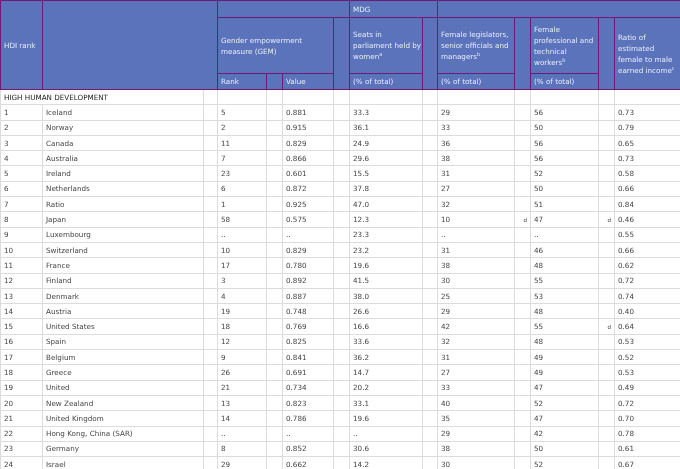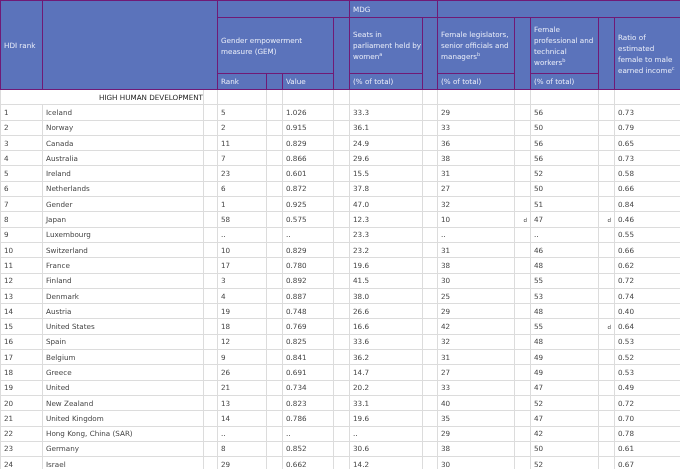--- a/index.html
+++ b/index.html
@@ -2,21 +2,21 @@
 <html><head>
 <meta charset="utf-8">
 <style>
   html, body { margin:0; padding:0; background:#ffffff; }
   body { width:680px; height:469px; overflow:hidden; font-family:"DejaVu Sans", sans-serif; font-size:7.2px; color:#333; }
   table { border-collapse:collapse; table-layout:fixed; width:680px; }
   td, th { padding:0 0 0 3px; overflow:hidden; white-space:nowrap; text-align:left; font-weight:normal; vertical-align:middle; }
   thead th { background:#5b73bb; color:#e8ecf8; border:1px solid #701a75; line-height:11px; }
   thead th.wrap { white-space:normal; }
   tbody td { border:1px solid #dcdcdc; height:14.3px; color:#444; }
-  tbody tr.section td { color:#222;text-align:right; }
+  tbody tr.section td { color:#222; }
   sup { font-size:5px; vertical-align:super; line-height:0; }
   .note { font-size:5.5px; text-align:right; padding-right:3px; }
 </style>
 </head>
 <body>
 
 <table>
   <colgroup>
     <col style="width:42px">
       <col style="width:161px">
@@ -76,21 +76,21 @@
         <td></td>
         <td></td>
         <td></td>
     </tr>
   <tr>
         <td>1</td>
         <td>Iceland</td>
         <td></td>
         <td>5</td>
         <td></td>
-        <td>1.026</td>
+        <td>0.881</td>
         <td></td>
         <td>33.3</td>
         <td></td>
         <td>29</td>
         <td class="note"></td>
         <td>56</td>
         <td class="note"></td>
         <td>0.73</td>
       </tr>
       <tr>
@@ -168,21 +168,21 @@
         <td>37.8</td>
         <td></td>
         <td>27</td>
         <td class="note"></td>
         <td>50</td>
         <td class="note"></td>
         <td>0.66</td>
       </tr>
       <tr>
         <td>7</td>
-        <td>Gender</td>
+        <td>Ratio</td>
         <td></td>
         <td>1</td>
         <td></td>
         <td>0.925</td>
         <td></td>
         <td>47.0</td>
         <td></td>
         <td>32</td>
         <td class="note"></td>
         <td>51</td>

